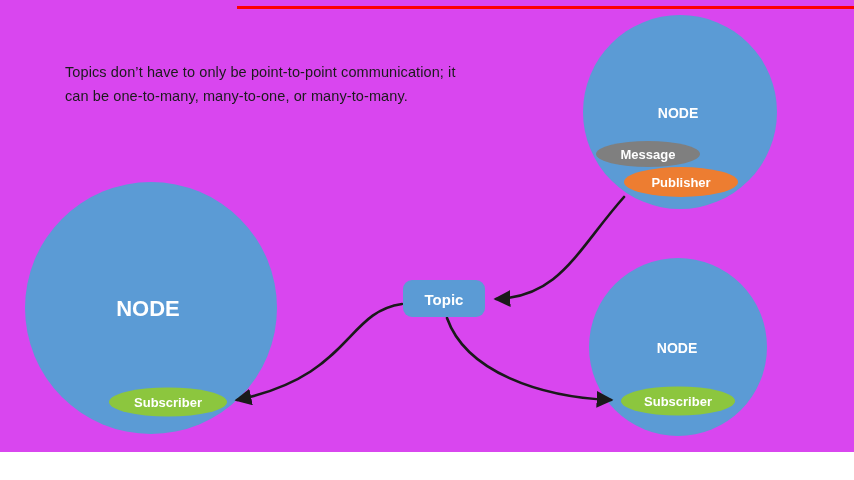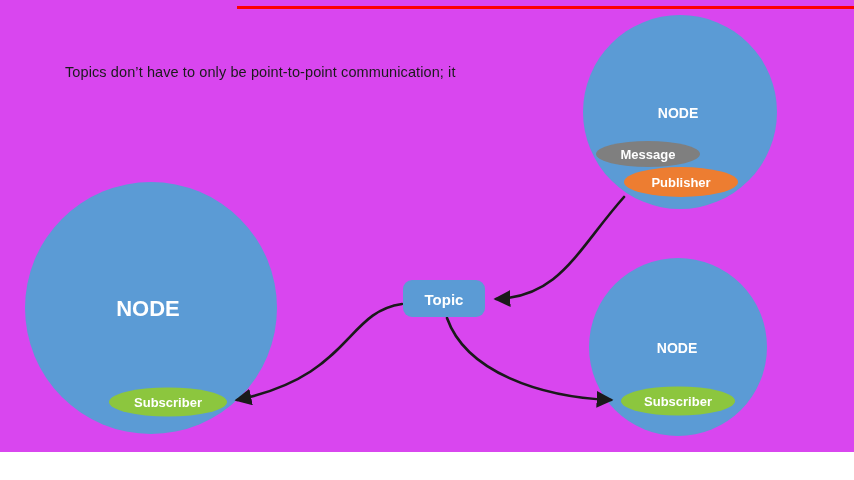--- a/index.html
+++ b/index.html
@@ -62,20 +62,21 @@
 </style>
 </head>
 <body>
 
 <div id="stage">
 
   <div id="progress-line"></div>
 
   <div id="intro">
     <div>Topics don’t have to only be point-to-point communication; it</div>
+    <div>can be one-to-many, many-to-one, or many-to-many.</div>
   </div>
 
   <svg id="diagram-svg" width="854" height="480" viewBox="0 0 854 480">
     <defs>
       <marker id="arrowhead" viewBox="0 0 10 10" refX="8.5" refY="5" markerWidth="6.5" markerHeight="6.5" orient="auto-start-reverse">
         <path d="M 0 0 L 10 5 L 0 10 z" fill="#1a1a1a"></path>
       </marker>
     </defs>
 
     <circle cx="151" cy="308" r="126" fill="#5b9bd5"></circle>

